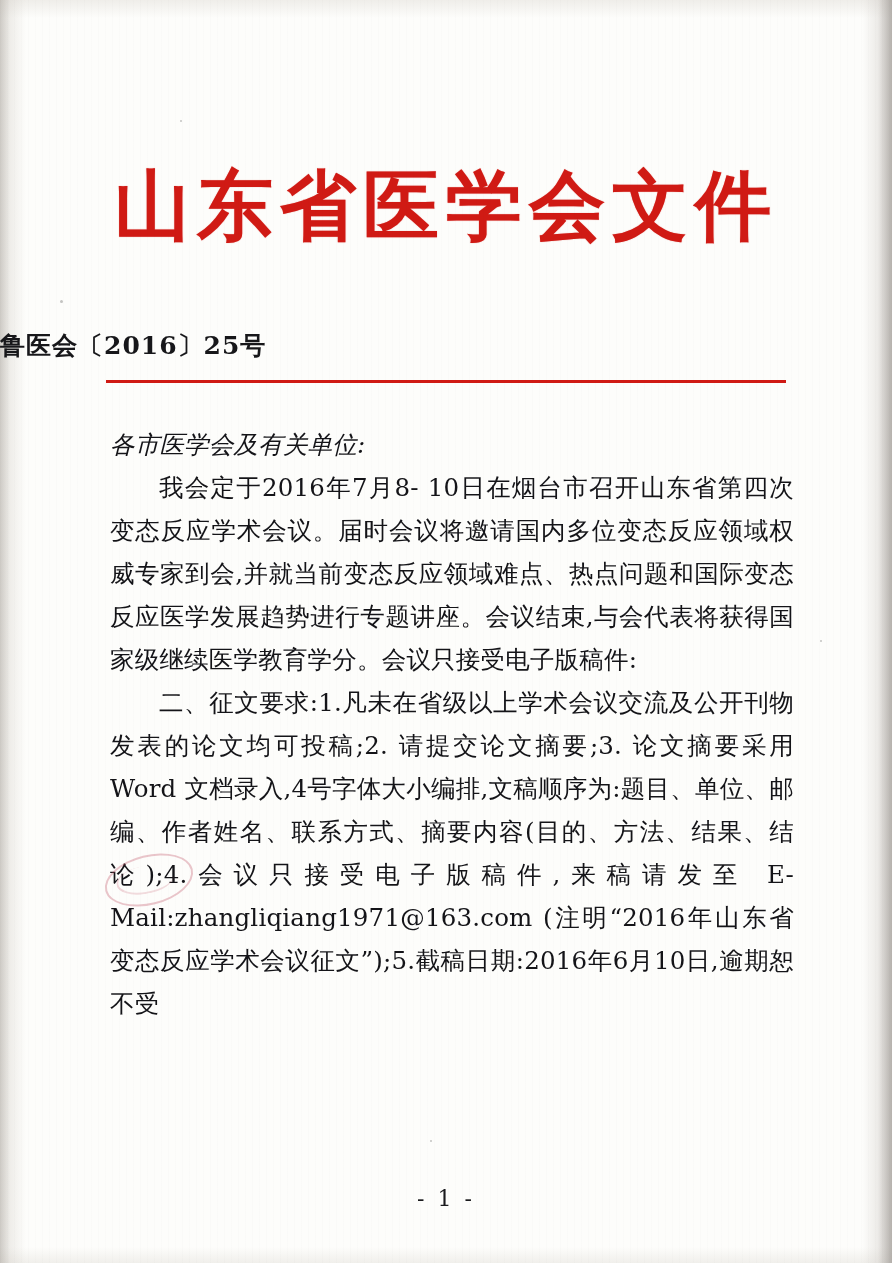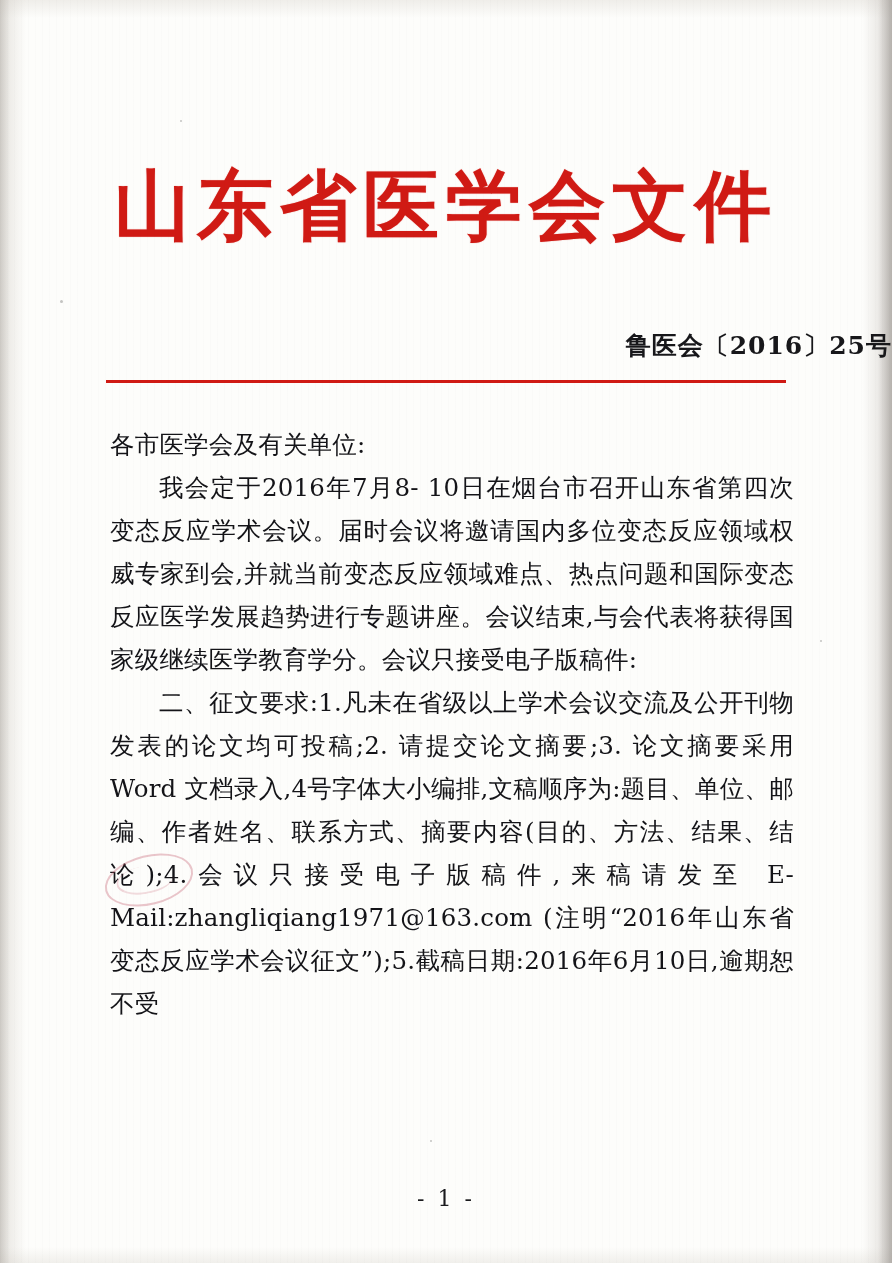--- a/index.html
+++ b/index.html
@@ -69,21 +69,21 @@
     font-size: 76px;
     letter-spacing: 7px;
     line-height: 1;
     margin-top: 168px;
     text-shadow: 0 0 1px rgba(208,26,20,0.55);
     white-space: nowrap;
   }
 
   
   .doc-number {
-    text-align: right;
+    text-align: left;
     font-size: 25px;
     font-weight: 700;
     color: #17171a;
     margin-top: 85px;
     letter-spacing: 1px;
   }
 
   
   .red-rule {
     width: 680px;
@@ -112,20 +112,21 @@
     letter-spacing: 0.2px;
   }
   .body-block p {
     margin: 0;
   }
   .indent2 {
     text-indent: 2em;
   }
   .salutation {
     text-indent: 0;
+    font-style: italic;
   }
 
   
   .page-number {
     position: absolute;
     top: 1186px;
     left: 0;
     width: 892px;
     text-align: center;
     font-size: 22px;

